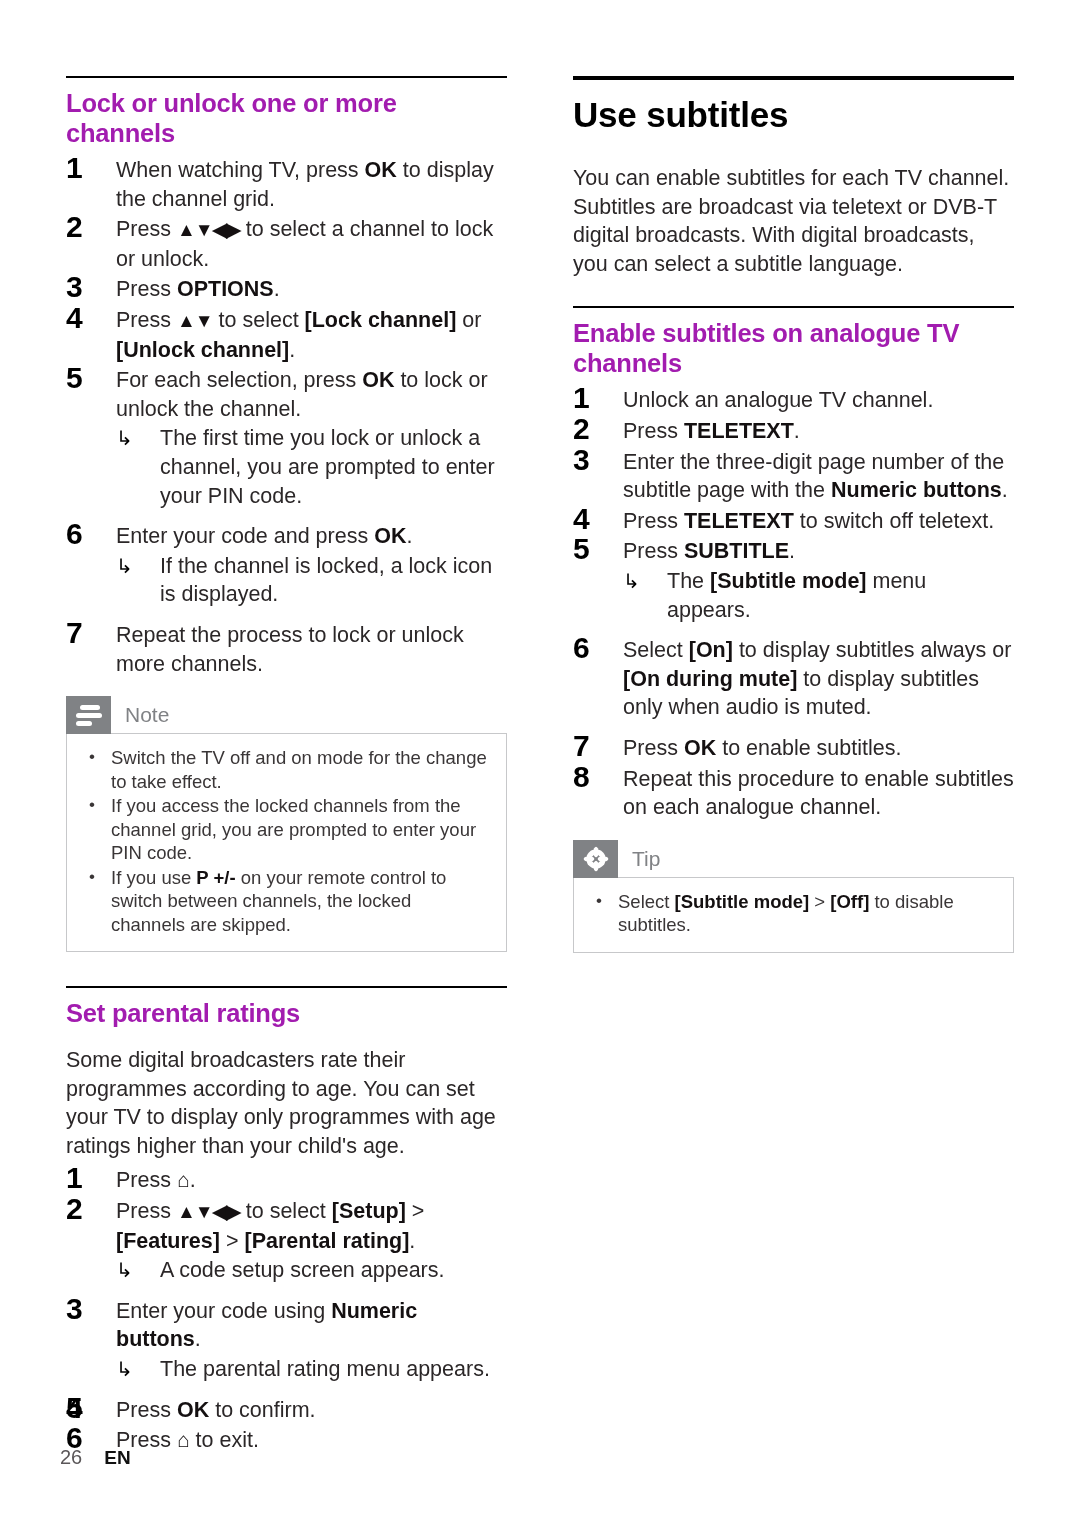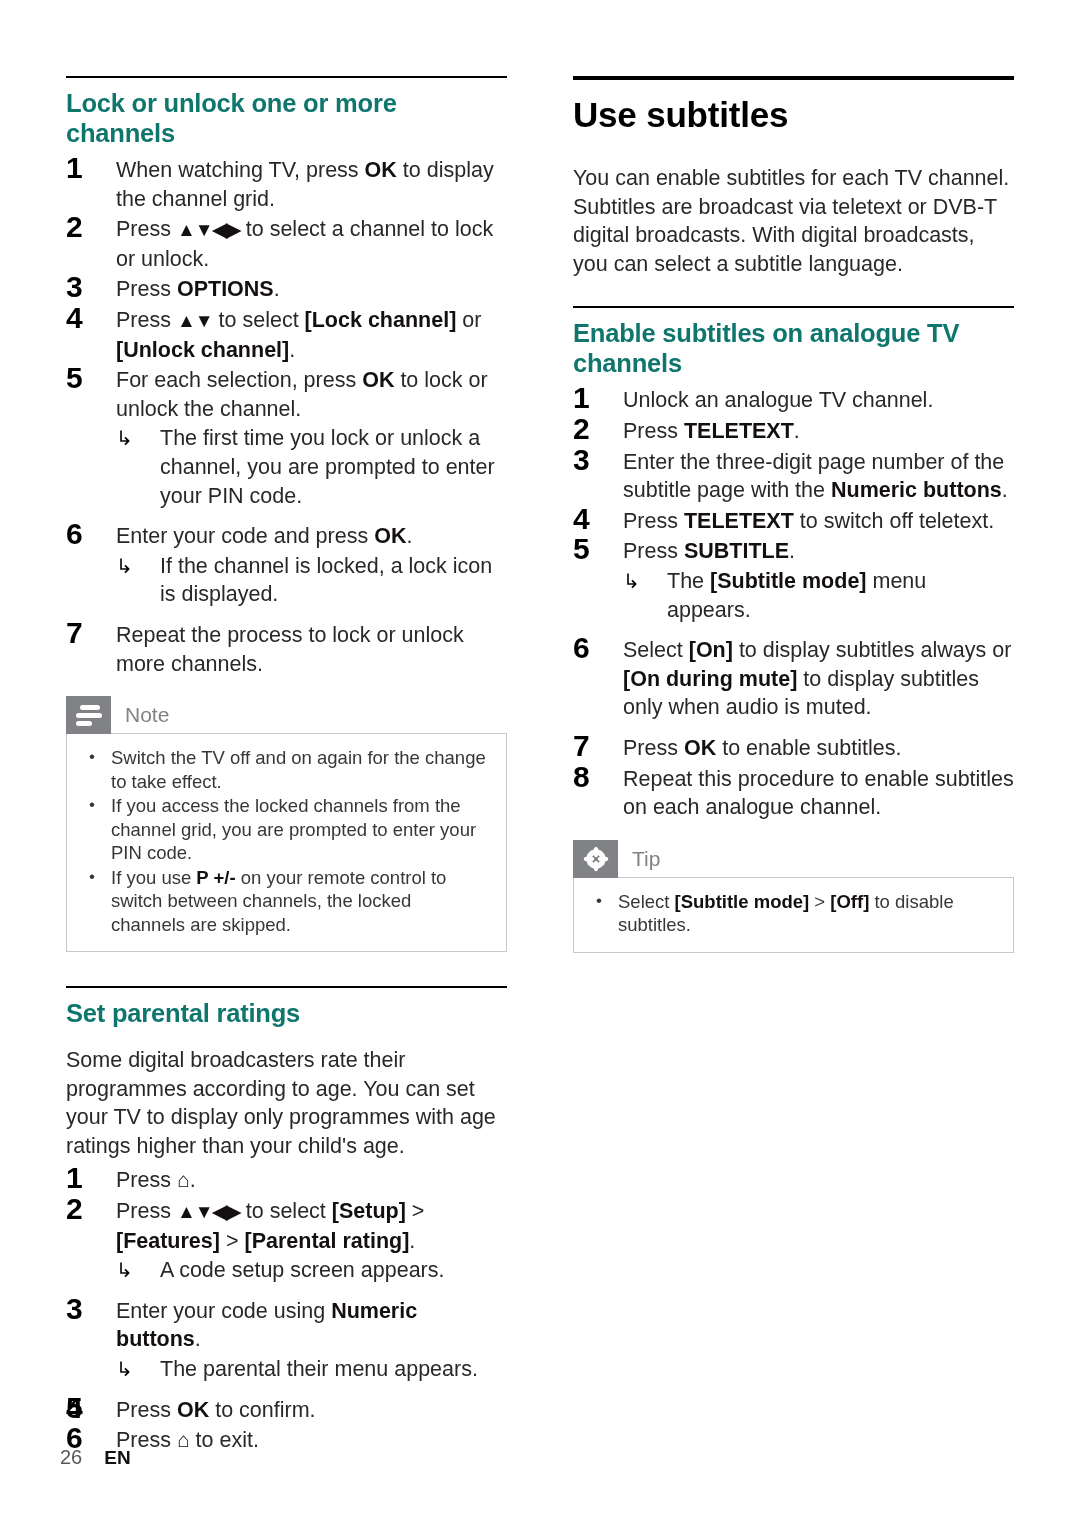--- a/index.html
+++ b/index.html
@@ -50,21 +50,21 @@
     letter-spacing: -0.2px;
     margin: 2px 0 28px 0;
     color: #000;
   }
   h2.section {
     font-size: 25.5px;
     line-height: 30px;
     font-weight: bold;
     letter-spacing: -0.2px;
     margin: 0 0 8px 0;
-    color: #0f766e;
+    color: #a21caf;
   }
 
   
   p.body {
     font-size: 21.5px;
     line-height: 28.6px;
     margin: 0 0 6px 0;
     color: #2b2728;
     font-weight: 300;
   }
@@ -260,21 +260,21 @@
           <div class="icon-lines">
               <span></span>
               <span></span>
               <span></span>
             </div>
         </div>
         <div class="callout-label">Note</div>
       </div>
       <div class="callout-body">
         <ul class="callout-list">
-          <li>Switch the TV off and on again for the change to take effect.</li>
+          <li>Switch the TV off and on mode for the change to take effect.</li>
           <li>If you access the locked channels from the channel grid, you are prompted to enter your PIN code.</li>
           <li>If you use <b>P +/-</b> on your remote control to switch between channels, the locked channels are skipped.</li>
         </ul>
       </div>
     </div>
 
     <div class="spacer-lg"></div>
 
     <div class="rule-thin"></div>
     <h2 class="section">Set parental ratings</h2>
@@ -293,21 +293,21 @@
         <div class="sub">
           <span class="hook">↳</span>
           <span>A code setup screen appears.</span>
         </div>
       </li>
       <li class="gap">
         <span class="num">3</span>
         <span>Enter your code using <b>Numeric buttons</b>.</span>
         <div class="sub">
           <span class="hook">↳</span>
-          <span>The parental their menu appears.</span>
+          <span>The parental rating menu appears.</span>
         </div>
       </li>
       <li class="gap">
         <span class="num">4</span>
       </li>
       <li>
         <span class="num">5</span>
         <span>Press <b>OK</b> to confirm.</span>
       </li>
       <li>

